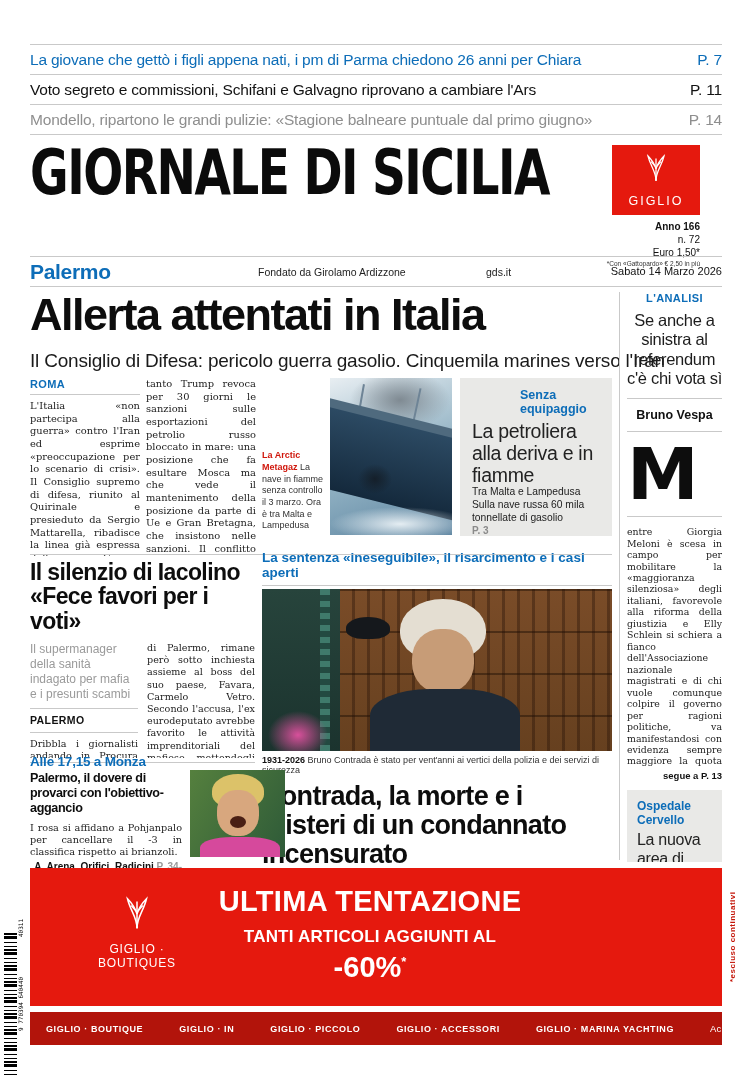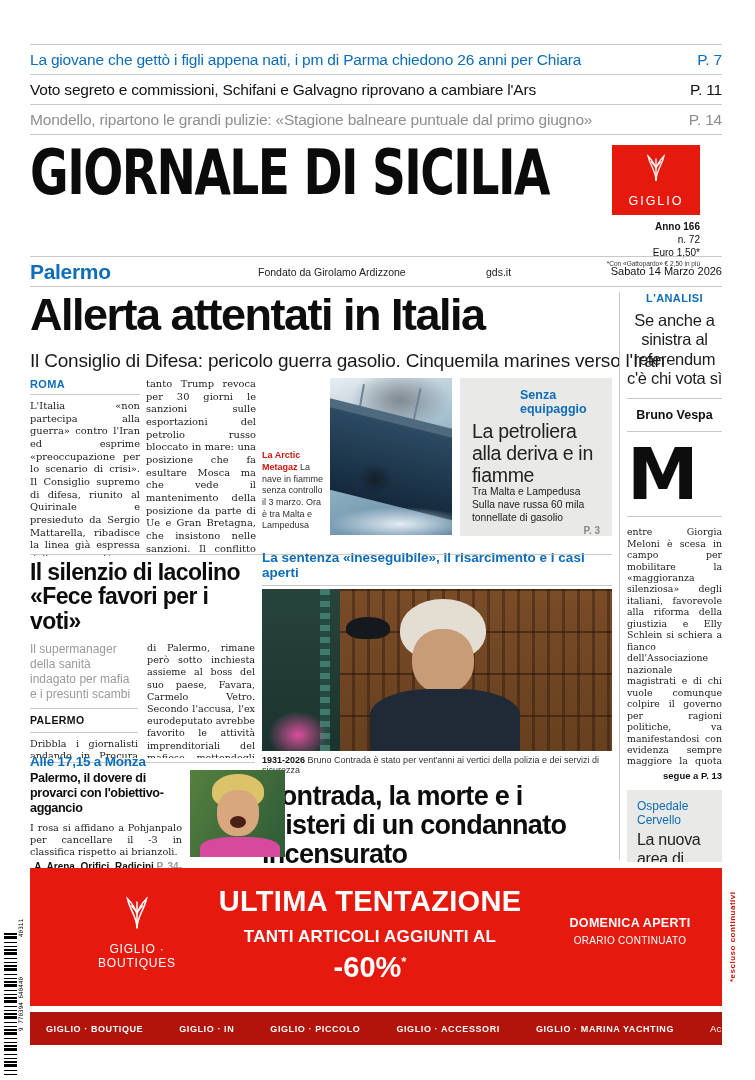--- a/index.html
+++ b/index.html
@@ -61,21 +61,21 @@
   .ship-mast1{left:30px;top:6px;transform:rotate(10deg);}
   .ship-mast2{left:86px;top:10px;transform:rotate(12deg);}
   .ship-foam{position:absolute;left:0;bottom:-6px;width:140px;height:34px;background:radial-gradient(closest-side,rgba(235,242,246,.95),rgba(235,242,246,0));}
   .ship-caption{position:absolute;left:0;bottom:4px;width:64px;font-size:9px;line-height:1.3;color:#333;}
   .ship-caption .cap-title{font-weight:bold;color:#d0170c;}
 
   .senza-box{position:absolute;left:430px;top:86px;width:152px;height:158px;background:var(--graybox);padding:10px 12px 8px 12px;display:flex;flex-direction:column;}
   .sb-kicker{font-weight:bold;font-size:12.5px;color:var(--blue);margin-left:48px;}
   .sb-title{font-size:19.5px;line-height:1.12;color:#222;letter-spacing:-0.3px;margin-top:5px;}
   .sb-body{font-size:10.3px;line-height:1.25;color:#222;margin-top:auto;}
-  .sb-page{text-align:right;font-weight:bold;font-size:10px;color:#8a8a8a;}
+  .sb-page{text-align:left;font-weight:bold;font-size:10px;color:#8a8a8a;}
 
   .mid-rule{left:0;top:262px;width:582px;}
 
   
   .iacolino{position:absolute;left:0;top:268px;width:225px;height:198px;overflow:hidden;}
   .iac-headline{font-size:23px;font-weight:bold;line-height:1.06;letter-spacing:-0.6px;color:#0d0d0d;}
   .iac-cols{display:flex;gap:9px;margin-top:9px;}
   .iac-col{flex:1;min-width:0;}
   .iac-deck{font-size:12px;line-height:1.25;color:#9a9a9a;}
   .iac-rule{height:1px;background:var(--rule);margin:6px 0 5px 0;}
@@ -118,21 +118,21 @@
   
   .right-col{position:absolute;left:597px;top:0;width:95px;height:570px;overflow:hidden;}
   .rc-kicker{text-align:center;font-weight:bold;font-size:11px;color:var(--blue);letter-spacing:.4px;}
   .rc-title{margin-top:7px;text-align:center;font-size:16.5px;line-height:1.18;color:#1d1d1d;letter-spacing:-0.3px;}
   .rc-rule{height:1px;background:var(--rule);margin:9px 0;}
   .rc-author{text-align:center;font-weight:bold;font-size:12.5px;color:#111;}
   .rc-dropcap{font-weight:bold;font-size:72px;line-height:.92;color:#0d0d0d;font-family:"DejaVu Sans",sans-serif;}
   .rc-body{font-family:var(--serif);font-size:9.4px;line-height:1.22;text-align:justify;color:#1c1c1c;height:242px;overflow:hidden;}
   .rc-more{text-align:right;font-weight:bold;font-size:9.5px;margin-top:2px;}
   .rc-box{margin-top:9px;background:var(--graybox);padding:9px 10px 7px 10px;height:92px;}
-  .rcb-kicker{font-weight:normal;font-size:12px;color:var(--blue);}
+  .rcb-kicker{font-weight:bold;font-size:12px;color:var(--blue);}
   .rcb-title{font-size:16px;line-height:1.15;color:#222;letter-spacing:-0.3px;margin-top:4px;}
 
   
   .ad{left:30px;top:868px;width:692px;height:138px;background:var(--red);color:#fff;}
   .ad-brand{position:absolute;left:42px;top:26px;width:130px;text-align:center;}
   .ad-brand-word{font-size:12px;letter-spacing:.8px;margin-top:6px;}
   .ad-center{position:absolute;left:175px;top:17px;width:330px;text-align:center;}
   .ad-title{font-weight:bold;font-size:29px;letter-spacing:.3px;}
   .ad-line2{font-weight:bold;font-size:17px;margin-top:9px;letter-spacing:.2px;}
   .ad-discount{font-weight:bold;font-size:29px;margin-top:4px;}
@@ -332,24 +332,20 @@
         <path d="M14 12 L19 18 M26 12 L21 18"></path>
       </g>
     </svg>
     <div class="ad-brand-word">GIGLIO · BOUTIQUES</div>
   </div>
   <div class="ad-center">
     <div class="ad-title">ULTIMA TENTAZIONE</div>
     <div class="ad-line2">TANTI ARTICOLI AGGIUNTI AL</div>
     <div class="ad-discount"><span>-60%</span><sup>*</sup></div>
   </div>
-  <div class="ad-right">
-    <div class="ad-r1">DOMENICA APERTI</div>
-    <div class="ad-r2">ORARIO CONTINUATO</div>
-  </div>
 </div>
 <div class="abs ad-note">*escluso continuativi</div>
 
 <div class="abs foot">
   <span class="foot-item">GIGLIO · BOUTIQUE</span>
   <span class="foot-item">GIGLIO · IN</span>
   <span class="foot-item">GIGLIO · PICCOLO</span>
   <span class="foot-item">GIGLIO · ACCESSORI</span>
   <span class="foot-item">GIGLIO · MARINA YACHTING</span>
   <span class="foot-cta">Acquista online su GIGLIO.COM</span>

